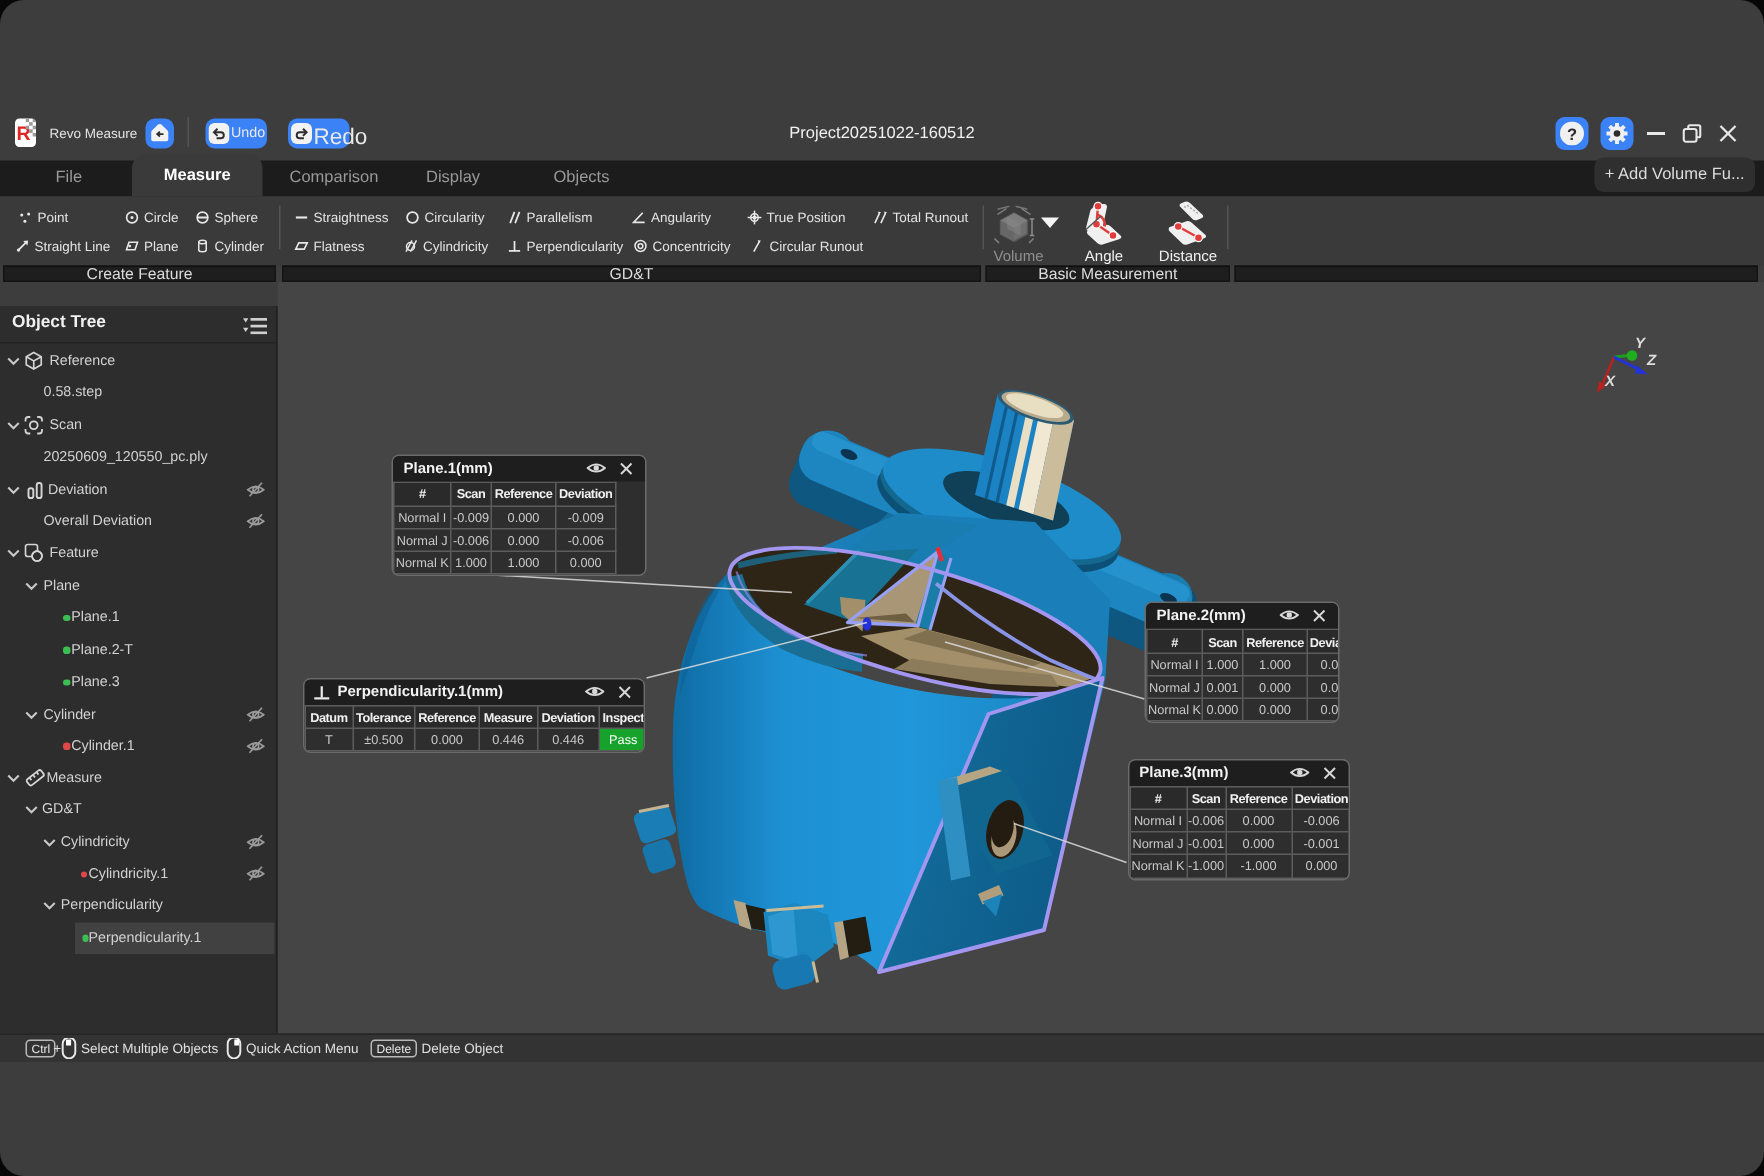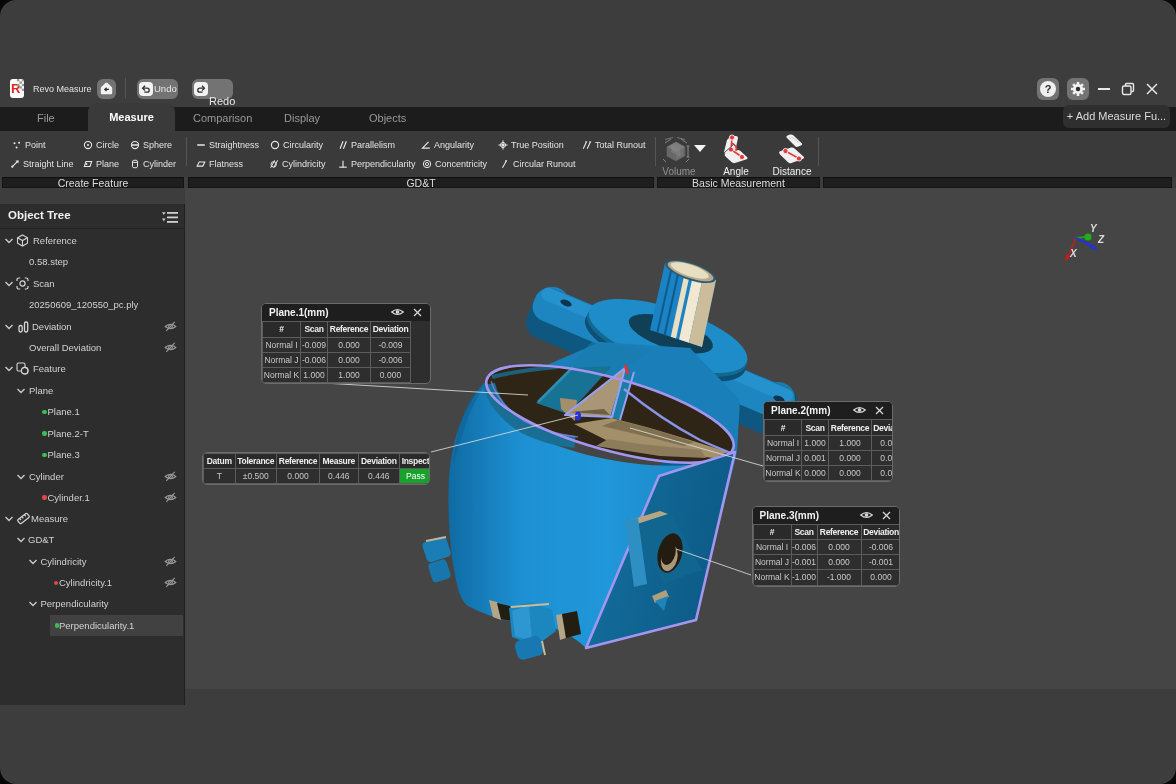--- a/index.html
+++ b/index.html
@@ -1,17 +1,17 @@
 <!DOCTYPE html>
 <html><head><meta charset="utf-8"><style>
 *{margin:0;padding:0;box-sizing:border-box}
 html,body{width:1176px;height:784px;background:#070707;font-family:"Liberation Sans",sans-serif;overflow:hidden}
 .abs{position:absolute}
 #win{position:absolute;left:0;top:0;width:1176px;height:784px;background:#3d3d3d;border-radius:16px;overflow:hidden}
-.btn{background:#737373;border-radius:6px}
+.btn{background:#3b82f6;border-radius:6px}
 .sep{background:#555;width:1px}
 .tb-item{position:absolute;height:16px;line-height:16px;font-size:9px;color:#e3e3e3;white-space:nowrap}
 .tb-item svg{vertical-align:-2px;margin-right:3px;width:10px;height:10px}
 .strip{position:absolute;top:177px;height:11px;background:#1e1e1e;border:1px solid #141414;border-top-color:#0f0f0f;color:#dcdcdc;font-size:10.5px;text-align:center;line-height:10px}
 .trow{position:absolute;left:0;width:185px;height:21px;line-height:21px;font-size:9.5px;color:#d2d2d2;white-space:nowrap}
 .chev{position:absolute;top:8px}
 .dot{position:absolute;top:8.5px;width:4.5px;height:4.5px;border-radius:50%}
 .eyeoff{position:absolute;right:8px;top:5px}
 .mtable{position:absolute;background:#2e2e2e;border:1px solid #6b6b6b;border-radius:5px;overflow:hidden}
 .mtable .hd{background:#1e1e1e;color:#f2f2f2;font-size:10px;font-weight:bold;position:relative}
@@ -57,22 +57,23 @@
         </svg>
     <div class="abs" style="left:17px;top:4px;font-size:9.5px;color:#e9e9e9">Undo</div>
   </div>
 
   <div class="btn abs" style="left:192px;top:4px;width:41px;height:20px">
     <svg class="abs" style="left:2px;top:3px" width="14" height="14" viewBox="0 0 14 14">
           <rect x="0" y="0" width="14" height="14" rx="4" fill="#f2f2f2"></rect>
           <path d="M9.8 6.2 H5.8 A2 2 0 0 0 5.8 10.2 H8.6" stroke="#2d2d2d" stroke-width="1.3" fill="none"></path>
           <path d="M8 3.8 L10.4 6.2 L8 8.6" stroke="#2d2d2d" stroke-width="1.3" fill="none"></path>
         </svg>
-    <div class="abs" style="left:17px;top:16px;font-size:11px;color:#e9e9e9">Redo</div>
+    <div class="abs" style="left:17px;top:4px;font-size:15px;color:#e9e9e9">Redo</div>
   </div>
+  <div class="abs" style="left:0;right:0;top:8px;text-align:center;font-size:11px;color:#f0f0f0">Project20251022-160512</div>
 
   <div class="btn abs" style="left:1037px;top:3px;width:22px;height:22px">
     <svg class="abs" style="left:3px;top:3px" width="16" height="16" viewBox="0 0 16 16">
           <circle cx="8" cy="8" r="8" fill="#f0f0f0"></circle>
           <text x="8" y="12" text-anchor="middle" font-size="11" font-weight="bold" fill="#2b2b2b" font-family="Liberation Sans">?</text>
         </svg>
   </div>
   <div class="btn abs" style="left:1067px;top:3px;width:22px;height:22px">
     <svg class="abs" style="left:3px;top:3px" width="16" height="16" viewBox="0 0 16 16">
           <g fill="#f0f0f0">
@@ -99,21 +100,21 @@
 </div>
 
 <div class="abs" style="left:0;top:107px;width:1176px;height:24px;background:#1c1c1c"></div>
 <div class="abs" style="left:88px;top:103px;width:87px;height:28px;background:#3a3a3a;border-radius:9px 9px 0 0"></div>
 <div class="abs" style="left:0;top:107px;width:1176px;height:24px;font-size:11px;color:#999">
   <div class="abs" style="left:37px;top:5px">File</div>
   <div class="abs" style="left:88px;width:87px;text-align:center;top:4px;color:#fff;font-weight:bold">Measure</div>
   <div class="abs" style="left:193px;top:5px">Comparison</div>
   <div class="abs" style="left:284px;top:5px">Display</div>
   <div class="abs" style="left:369px;top:5px">Objects</div>
-  <div class="abs" style="left:1063px;top:-2px;width:107px;height:23px;background:#2f2f2f;border-radius:6px;color:#dcdcdc;text-align:center;line-height:23px">+ Add Measure Fu...</div>
+  <div class="abs" style="left:1063px;top:-2px;width:107px;height:23px;background:#2f2f2f;border-radius:6px;color:#dcdcdc;text-align:center;line-height:23px">+ Add Volume Fu...</div>
 </div>
 
 <div class="abs" style="left:0;top:131px;width:1176px;height:46px;background:#3a3a3a" id="toolbar">
   <div class="sep abs" style="left:186px;top:6px;height:29px"></div>
   <div class="sep abs" style="left:655px;top:6px;height:29px"></div>
   <div class="sep abs" style="left:818px;top:6px;height:29px"></div>
 
   <div class="tb-item" style="left:12px;top:6px"><svg width="12" height="12" viewBox="0 0 12 12" fill="#e8e8e8">
           <circle cx="3" cy="4" r="1.2"></circle>
           <circle cx="8.5" cy="3.2" r="1.2"></circle>
@@ -531,20 +532,34 @@
               <td>Normal K</td>
               <td>-1.000</td>
               <td>-1.000</td>
               <td>0.000</td>
             </tr>
  </tbody>
         </table>
 </div>
 
 <div class="mtable" style="left:17px;top:264px;width:228px">
+ <div class="hd" style="height:17px;line-height:17px;padding-left:22px">Perpendicularity.1(mm)
+  <svg class="hico" style="left:6px;top:4px" width="11" height="10" viewBox="0 0 11 10" stroke="#e8e8e8" stroke-width="1.5">
+            <line x1="5.5" y1="0.5" x2="5.5" y2="8"></line>
+            <line x1="0.5" y1="8.5" x2="10.5" y2="8.5"></line>
+          </svg>
+  <svg class="hico" style="right:26px" width="13" height="10" viewBox="0 0 13 10">
+            <path d="M0.7 5 Q6.5 0.2 12.3 5 Q6.5 9.8 0.7 5 Z" fill="none" stroke="#d8d8d8" stroke-width="1.2"></path>
+            <circle cx="6.5" cy="5" r="1.8" fill="#d8d8d8"></circle>
+          </svg>
+  <svg class="hico" style="right:8px;top:4px" width="9" height="9" viewBox="0 0 9 9" stroke="#d8d8d8" stroke-width="1.3">
+            <line x1="1" y1="1" x2="8" y2="8"></line>
+            <line x1="8" y1="1" x2="1" y2="8"></line>
+          </svg>
+ </div>
  <table style="width:228px">
           <colgroup>
             <col style="width:31.5px">
             <col style="width:41.5px">
             <col style="width:43px">
             <col style="width:38.5px">
             <col style="width:41.5px">
             <col style="width:32px">
           </colgroup>
   <tbody>
@@ -724,13 +739,29 @@
           <span style="position:absolute;left:40.5px">Perpendicularity</span>
         </div>
   <div class="trow" style="top:410.5px">
           <span class="abs" style="left:50px;top:0;width:133px;height:21px;background:#414141"></span>
           <span class="dot" style="left:54.5px;background:#3cbf52"></span>
           <span style="position:absolute;left:59px">Perpendicularity.1</span>
         </div>
   </div>
 </div>
 
+<div class="abs" style="left:0;top:689px;width:1176px;height:19px;background:#333;border-top:1px solid #252525;font-size:9px;color:#e0e0e0">
+  <div class="abs" style="left:17px;top:3px"><span class="kbd">Ctrl</span></div>
+  <div class="abs" style="left:35.5px;top:4px">+</div>
+  <svg class="abs" style="left:40px;top:2px" width="12" height="14" viewBox="0 0 12 14">
+        <path d="M1.8 3.8 A4.2 4.2 0 0 1 10.2 3.8 V9.4 A4.2 4.2 0 0 1 1.8 9.4 Z" fill="none" stroke="#e8e8e8" stroke-width="1.3"></path>
+        <path d="M4 1 H7.4 V5 H4 Z" fill="#fff"></path>
+      </svg>
+  <div class="abs" style="left:54px;top:4px">Select Multiple Objects</div>
+  <svg class="abs" style="left:150px;top:2px" width="12" height="14" viewBox="0 0 12 14">
+        <path d="M1.8 3.8 A4.2 4.2 0 0 1 10.2 3.8 V9.4 A4.2 4.2 0 0 1 1.8 9.4 Z" fill="none" stroke="#e8e8e8" stroke-width="1.3"></path>
+        <path d="M6.2 1 H9.4 V5 H6.2 Z" fill="#fff"></path>
+      </svg>
+  <div class="abs" style="left:164px;top:4px">Quick Action Menu</div>
+  <div class="abs" style="left:247px;top:3px"><span class="kbd">Delete</span></div>
+  <div class="abs" style="left:281px;top:4px">Delete Object</div>
+</div>
 </div>
 
 </body></html>

